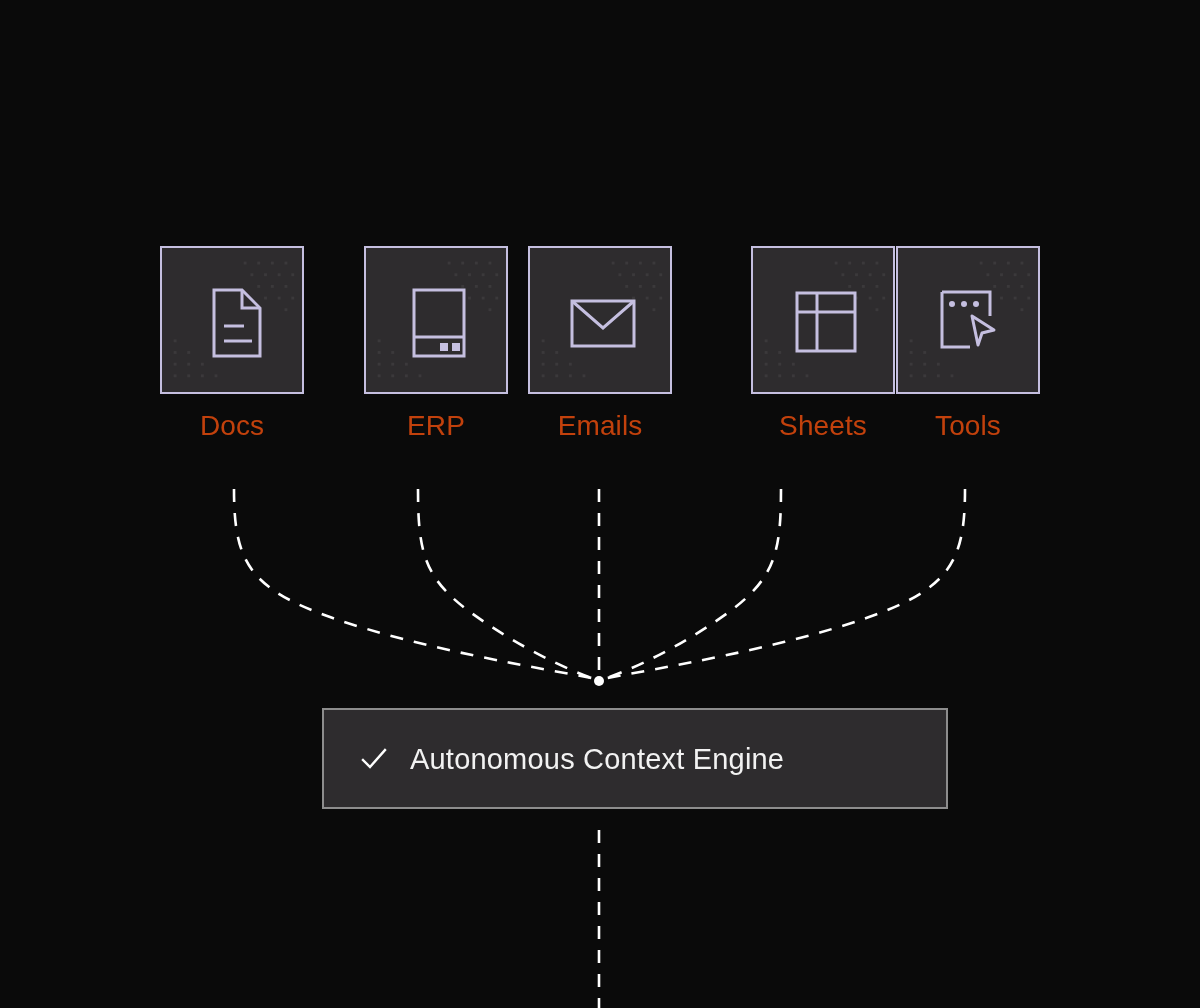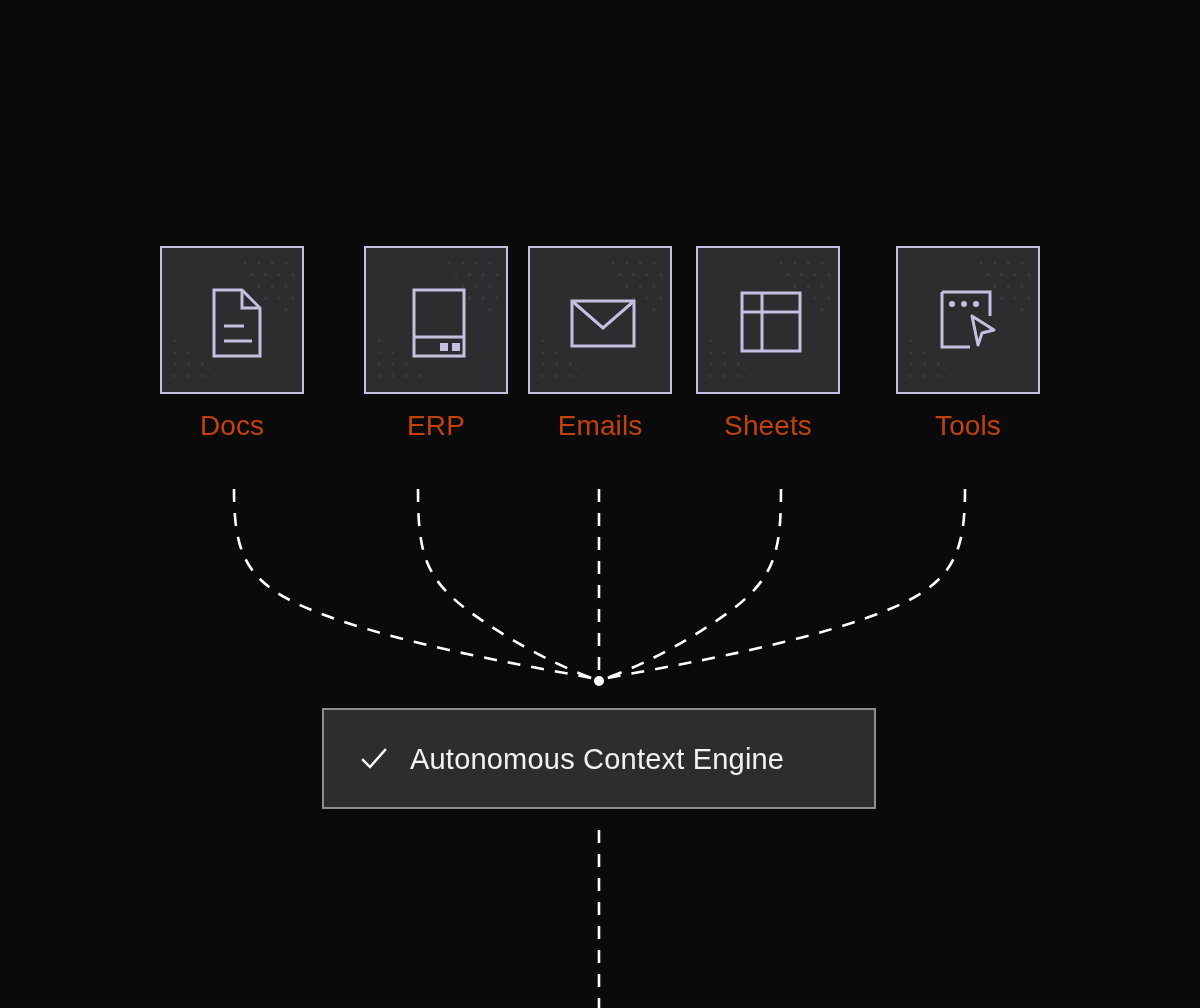--- a/index.html
+++ b/index.html
@@ -63,21 +63,21 @@
     width: 1200px;
     height: 1008px;
     pointer-events: none;
   }
 
   
   #engine-box {
     position: absolute;
     left: 322px;
     top: 708px;
-    width: 554px;
+    width: 626px;
     height: 101px;
     box-sizing: border-box;
     background: #2e2c2e;
     border: 2px solid #8d8d8d;
     display: flex;
     align-items: center;
     padding-left: 36px;
     text-align: right;
   }
   .check-icon {
@@ -235,21 +235,21 @@
       <svg class="glyph" viewBox="0 0 144 148">
         <g fill="none" stroke="#c5bfe0" stroke-width="3">
           <rect x="42" y="53" width="62" height="45"></rect>
           <path d="M 42 53 L 73 80 L 104 53"></path>
         </g>
       </svg>
     </div>
     <div class="node-label">Emails</div>
   </div>
 
-  <div class="source-node" style="left:696px; top:246px;">
+  <div class="source-node" style="left:751px; top:246px;">
     <div class="tile">
       <svg class="dots" viewBox="0 0 144 148">
         <g fill="#3b393b">
           <rect x="84" y="14" width="3" height="3"></rect>
             <rect x="98" y="14" width="3" height="3"></rect>
           <rect x="112" y="14" width="3" height="3"></rect>
             <rect x="126" y="14" width="3" height="3"></rect>
           <rect x="91" y="26" width="3" height="3"></rect>
             <rect x="105" y="26" width="3" height="3"></rect>
           <rect x="119" y="26" width="3" height="3"></rect>

